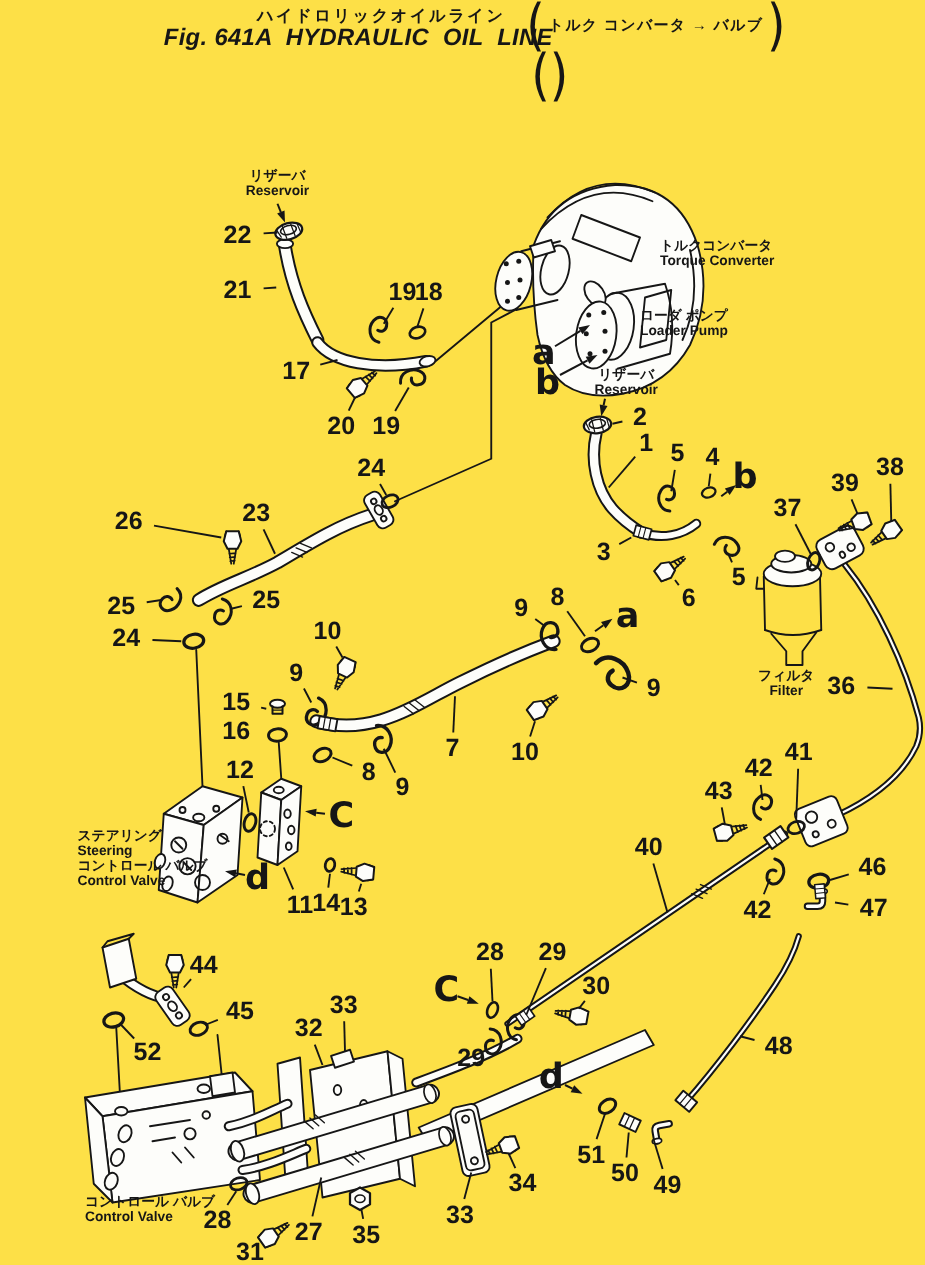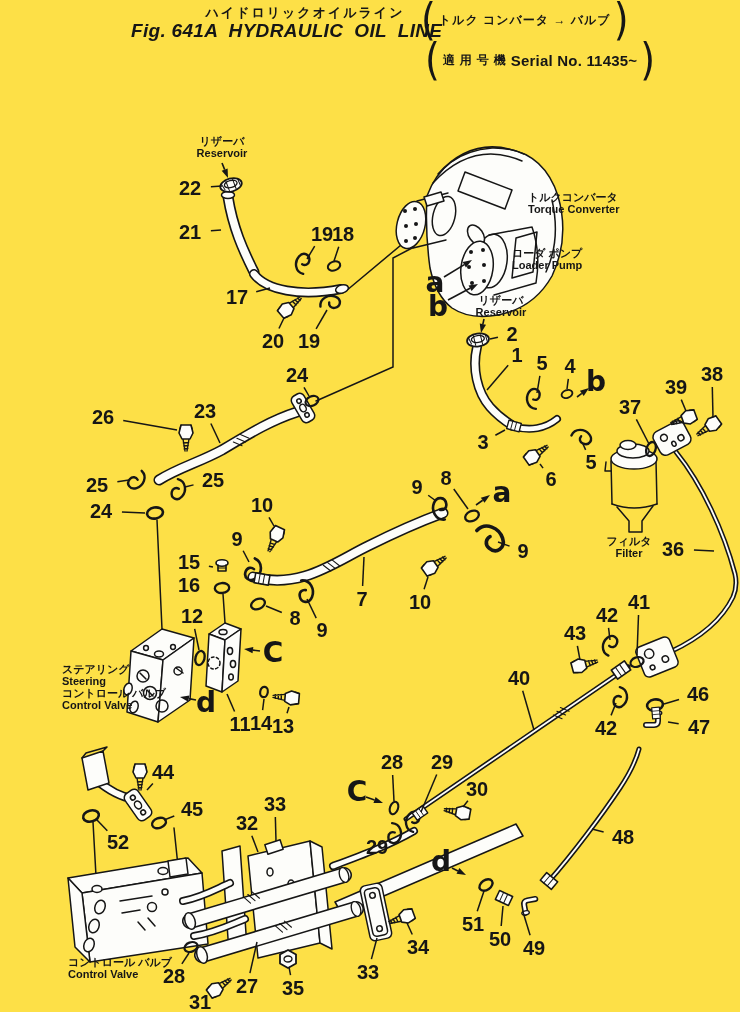--- a/index.html
+++ b/index.html
@@ -34,24 +34,20 @@
   <div class="pgroup pg1">
     <span class="paren">(</span>
     <span class="pcol">
       <span class="l1">トルク コンバータ → バルブ</span>
     </span>
     <span class="paren">)</span>
   </div>
 
   <div class="pgroup pg2">
     <span class="paren">(</span>
-    <span class="pcol">
-      <span class="l1">適用号機</span>
-      <span class="l2">Serial No. 11435~</span>
-    </span>
     <span class="paren">)</span>
   </div>
 
   <svg id="diagram" width="740" height="1012" viewBox="0 0 740 1012">
 
     <g id="art-under" stroke="#161616" stroke-width="1.5" fill="none" stroke-linecap="round">
       <path d="M346,291 L413,235"></path>
       <path d="M316,401 L393,367 L393,258 L414,247"></path>
       <path d="M157,520 L163,651"></path>
       <path d="M223,594 L226,637"></path>

